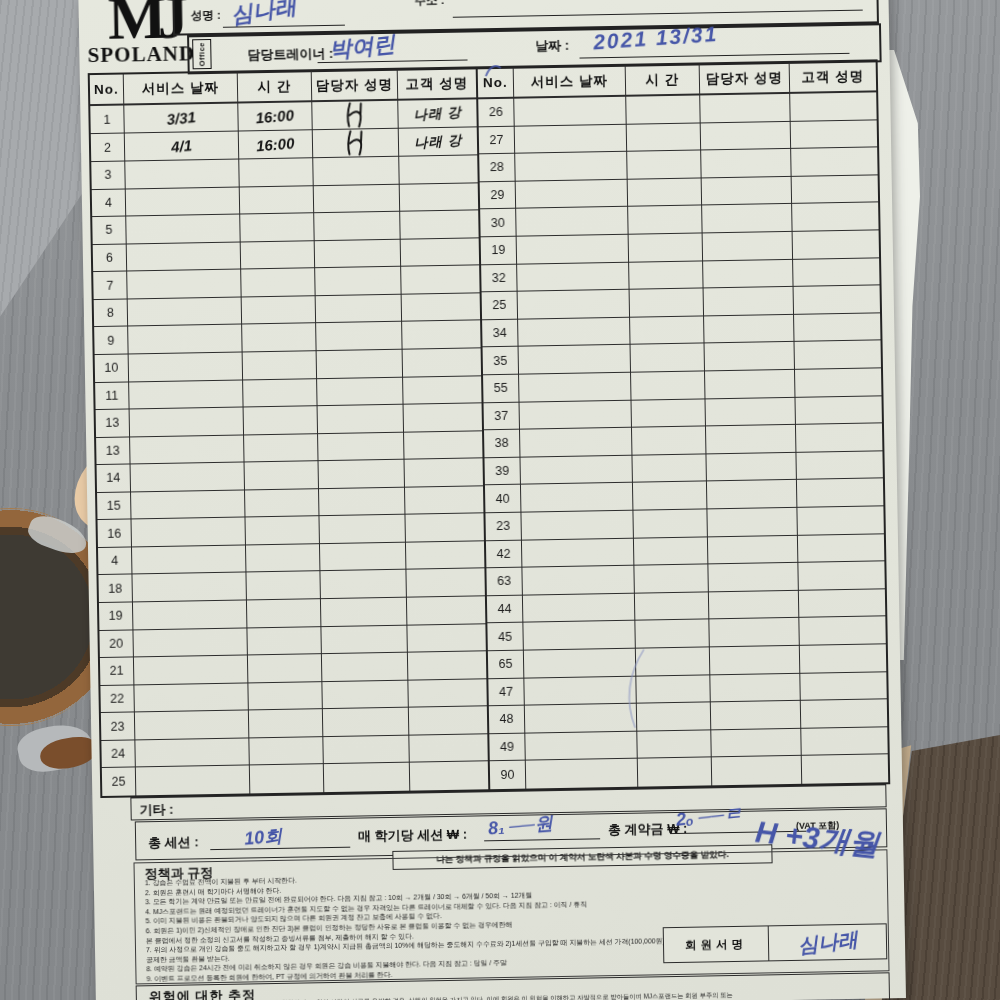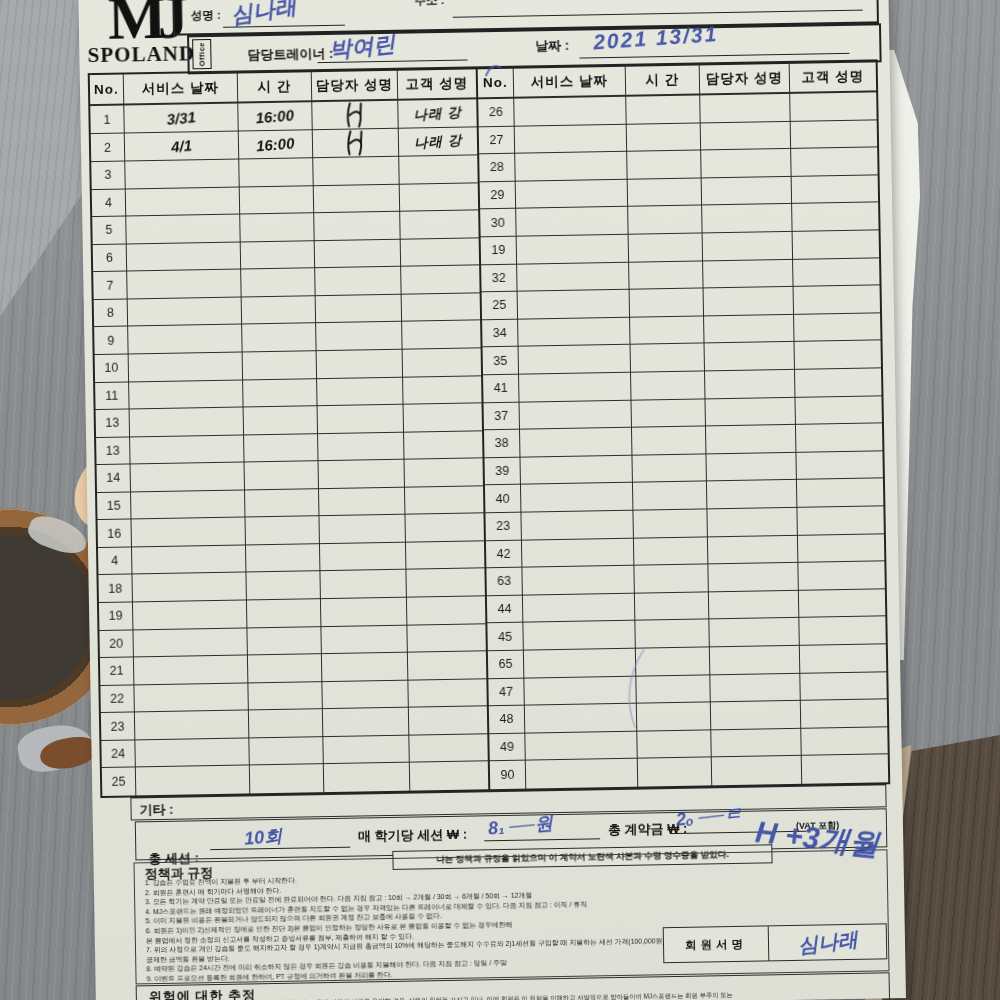--- a/index.html
+++ b/index.html
@@ -343,21 +343,21 @@
         <div class="c no">34</div>
         <div class="c"></div>
         <div class="c"></div>
         <div class="c"></div>
         <div class="c last"></div>
         <div class="c no">35</div>
         <div class="c"></div>
         <div class="c"></div>
         <div class="c"></div>
         <div class="c last"></div>
-        <div class="c no">41</div>
+        <div class="c no">55</div>
         <div class="c"></div>
         <div class="c"></div>
         <div class="c"></div>
         <div class="c last"></div>
         <div class="c no">37</div>
         <div class="c"></div>
         <div class="c"></div>
         <div class="c"></div>
         <div class="c last"></div>
         <div class="c no">38</div>
@@ -432,21 +432,21 @@
     </svg>
     <svg class="abs" style="left:610px;top:648px;" width="40" height="86">
       <path d="M30,4 C14,28 10,56 20,82" stroke="#8a93c4" stroke-width="2" fill="none" opacity="0.5"></path>
     </svg>
 
     <div class="abs thinbox etc-box">
       <span class="abs lbl etc-label">기타 :</span>
     </div>
 
     <div class="abs thinbox totals-box">
-      <span class="abs lbl" style="left:12px;top:28px;">총 세션 :</span>
+      <span class="abs lbl" style="left:12px;top:12px;">총 세션 :</span>
       <div class="abs uline" style="left:74px;top:28px;width:140px;"></div>
       <span class="abs hand-blue" style="left:108px;top:5px;font-size:18px;transform:rotate(-4deg);">10회</span>
       <span class="abs lbl" style="left:222px;top:9px;">매 학기당 세션 ₩ :</span>
       <div class="abs uline" style="left:348px;top:24px;width:116px;"></div>
       <span class="abs hand-blue" style="left:352px;top:-2px;font-size:18px;transform:rotate(-4deg);">8₁ ──원</span>
       <span class="abs lbl" style="left:472px;top:7px;">총 계약금 ₩ :</span>
       <div class="abs uline" style="left:534px;top:20px;width:136px;"></div>
       <span class="abs hand-blue" style="left:540px;top:-8px;font-size:18px;transform:rotate(-5deg);">2ₒ ──ㄹ</span>
       <span class="abs vat-note" style="left:660px;top:9px;">(VAT 포함)</span>
     </div>

